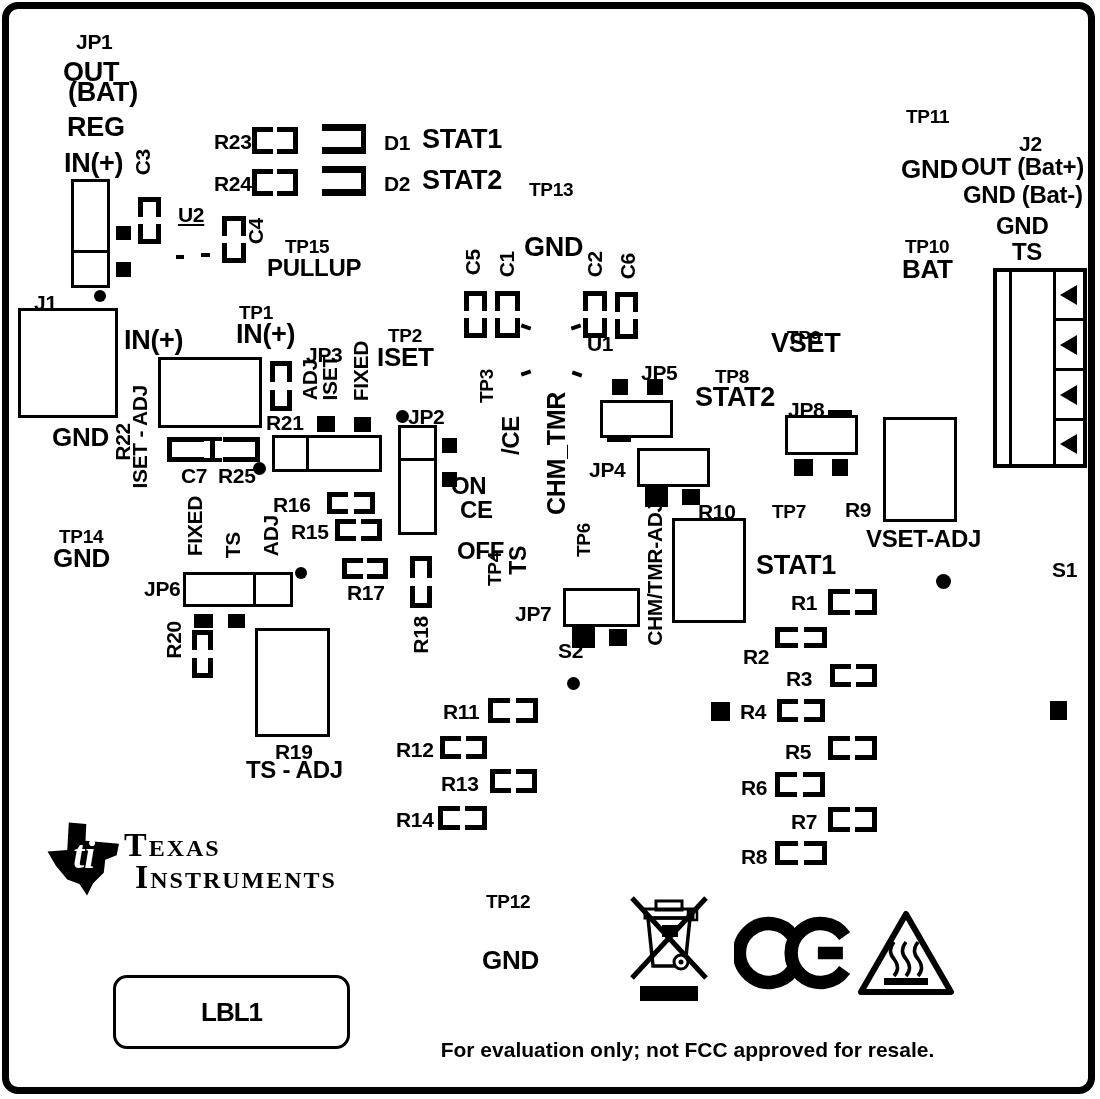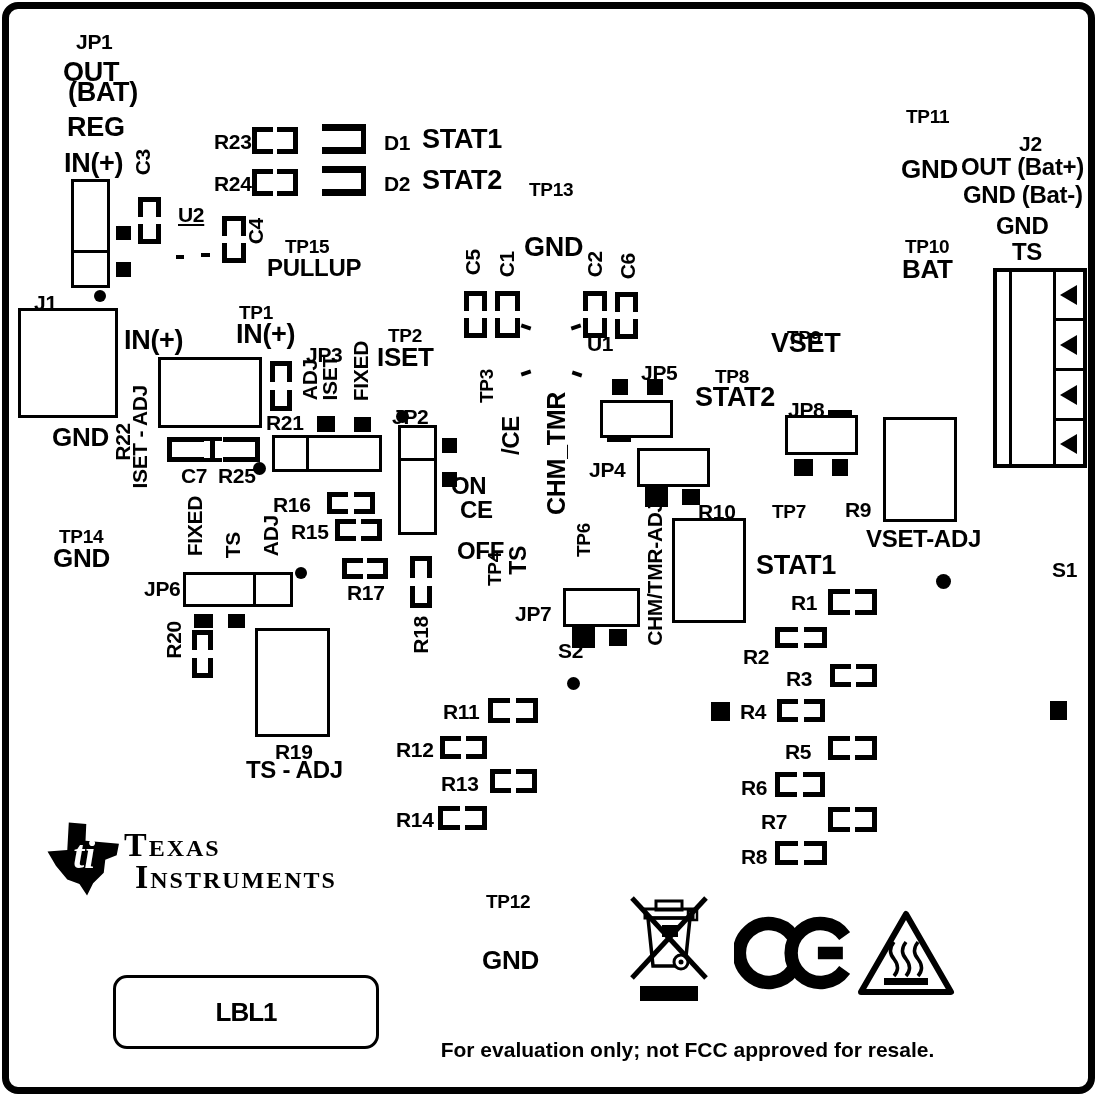--- a/index.html
+++ b/index.html
@@ -23,21 +23,21 @@
   .dot{position:absolute;background:#000;border-radius:50%}
   .box{position:absolute;border:3px solid #000;background:#fff}
   .hl{position:absolute;background:#000}
   .ibeam{position:absolute;border-top:4px solid #000;border-bottom:4px solid #000;
          background:linear-gradient(#000,#000) center/5px 100% no-repeat}
   .tri{position:absolute;width:0;height:0;border-top:10px solid transparent;
        border-bottom:10px solid transparent;border-right:17px solid #000}
   .tick{position:absolute;background:#000}
   .brand{position:absolute;font-family:"Liberation Serif",serif;font-weight:bold;
          font-variant:small-caps;font-size:34px;letter-spacing:2px;line-height:1;white-space:nowrap}
-  .lblbox{position:absolute;left:113px;top:975px;width:266px;height:74px;border:3px solid #000;
+  .lblbox{position:absolute;left:113px;top:975px;width:237px;height:74px;border:3px solid #000;
           border-radius:14px;display:flex;align-items:center;justify-content:center;
           font-weight:bold;font-size:26px;letter-spacing:-1px}
   .footer{position:absolute;left:440px;top:1038px;width:495px;text-align:center;
           font-weight:bold;font-size:21px}
 </style>
 </head>
 <body>
 
 <div class="frame"></div>
 
@@ -133,21 +133,21 @@
 <div class="lbl f2 v" style="left:319px;top:355px">ISET</div>
 <div class="lbl f2 v" style="left:350px;top:341px">FIXED</div>
 <div class="pad" style="left:317px;top:416px;width:18px;height:16px"></div>
 <div class="pad" style="left:354px;top:417px;width:17px;height:15px"></div>
 <div class="box" style="left:272px;top:435px;width:110px;height:37px"></div>
 <div class="hl" style="left:306px;top:437px;width:3px;height:33px"></div>
 
 <div class="lbl f1" style="left:388px;top:326px">TP2</div>
 <div class="lbl f4" style="left:377px;top:344px;font-size:26px">ISET</div>
 <div class="dot" style="left:396px;top:410px;width:13px;height:13px"></div>
-<div class="lbl f2" style="left:392px;top:406px">JP2</div>
+<div class="lbl f2" style="left:408px;top:406px">JP2</div>
 <div class="box" style="left:398px;top:425px;width:39px;height:110px"></div>
 <div class="hl" style="left:400px;top:458px;width:35px;height:3px"></div>
 <div class="pad" style="left:442px;top:438px;width:15px;height:15px"></div>
 <div class="pad" style="left:442px;top:472px;width:15px;height:15px"></div>
 <div class="lbl f3" style="left:451px;top:474px">ON</div>
 <div class="lbl f3" style="left:460px;top:498px">CE</div>
 <div class="lbl f3" style="left:457px;top:539px">OFF</div>
 <div class="lbl f1 v" style="left:477px;top:369px">TP3</div>
 <div class="lbl f3 v" style="left:499px;top:416px">/CE</div>
 <div class="lbl v" style="left:544px;top:392px;font-size:25px;font-weight:bold">CHM_TMR</div>
@@ -232,21 +232,21 @@
 <div class="lbl f2" style="left:743px;top:646px">R2</div>
 <div class="lbl f2" style="left:786px;top:668px">R3</div>
 <div class="fph" style="left:830px;top:664px;width:47px;height:23px"></div>
 <div class="pad" style="left:711px;top:702px;width:19px;height:19px"></div>
 <div class="lbl f2" style="left:740px;top:701px">R4</div>
 <div class="fph" style="left:777px;top:699px;width:48px;height:23px"></div>
 <div class="lbl f2" style="left:785px;top:741px">R5</div>
 <div class="fph" style="left:828px;top:736px;width:49px;height:24px"></div>
 <div class="lbl f2" style="left:741px;top:777px">R6</div>
 <div class="fph" style="left:775px;top:772px;width:50px;height:25px"></div>
-<div class="lbl f2" style="left:761px;top:811px">R7</div>
+<div class="lbl f2" style="left:791px;top:811px">R7</div>
 <div class="fph" style="left:828px;top:807px;width:49px;height:25px"></div>
 <div class="lbl f2" style="left:741px;top:846px">R8</div>
 <div class="fph" style="left:775px;top:841px;width:52px;height:24px"></div>
 <div class="lbl f2" style="left:1052px;top:559px">S1</div>
 <div class="pad" style="left:1050px;top:701px;width:17px;height:19px"></div>
 
 <div style="position:absolute;left:46px;top:820px;width:76px;height:78px">
   <svg width="76" height="78" viewBox="0 0 100 100">
     <path d="M30,2 L53,4 L52,26 L96,30 L93,45 L78,51 L76,68 L62,82 L54,98 L44,83 L28,77 L13,59 L2,40 L28,38 Z" fill="#000"></path>
     <text x="36" y="62" font-size="52" font-style="italic" font-weight="bold" fill="#fff" font-family="Liberation Serif, serif">ti</text>

